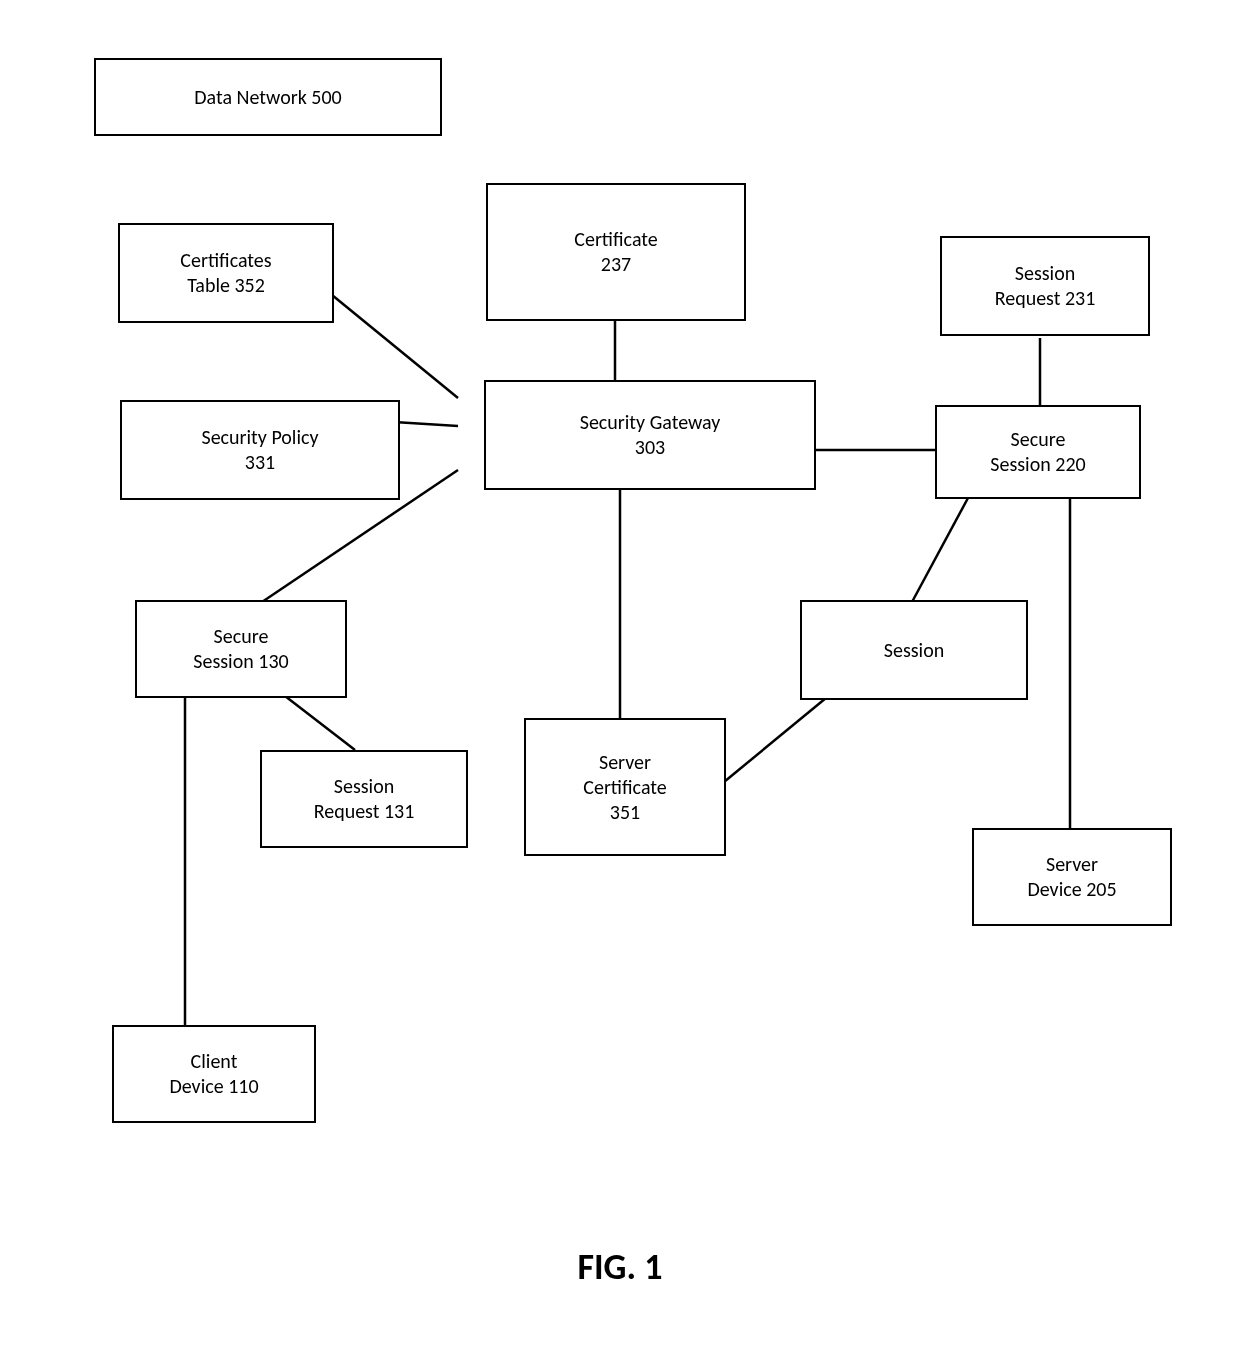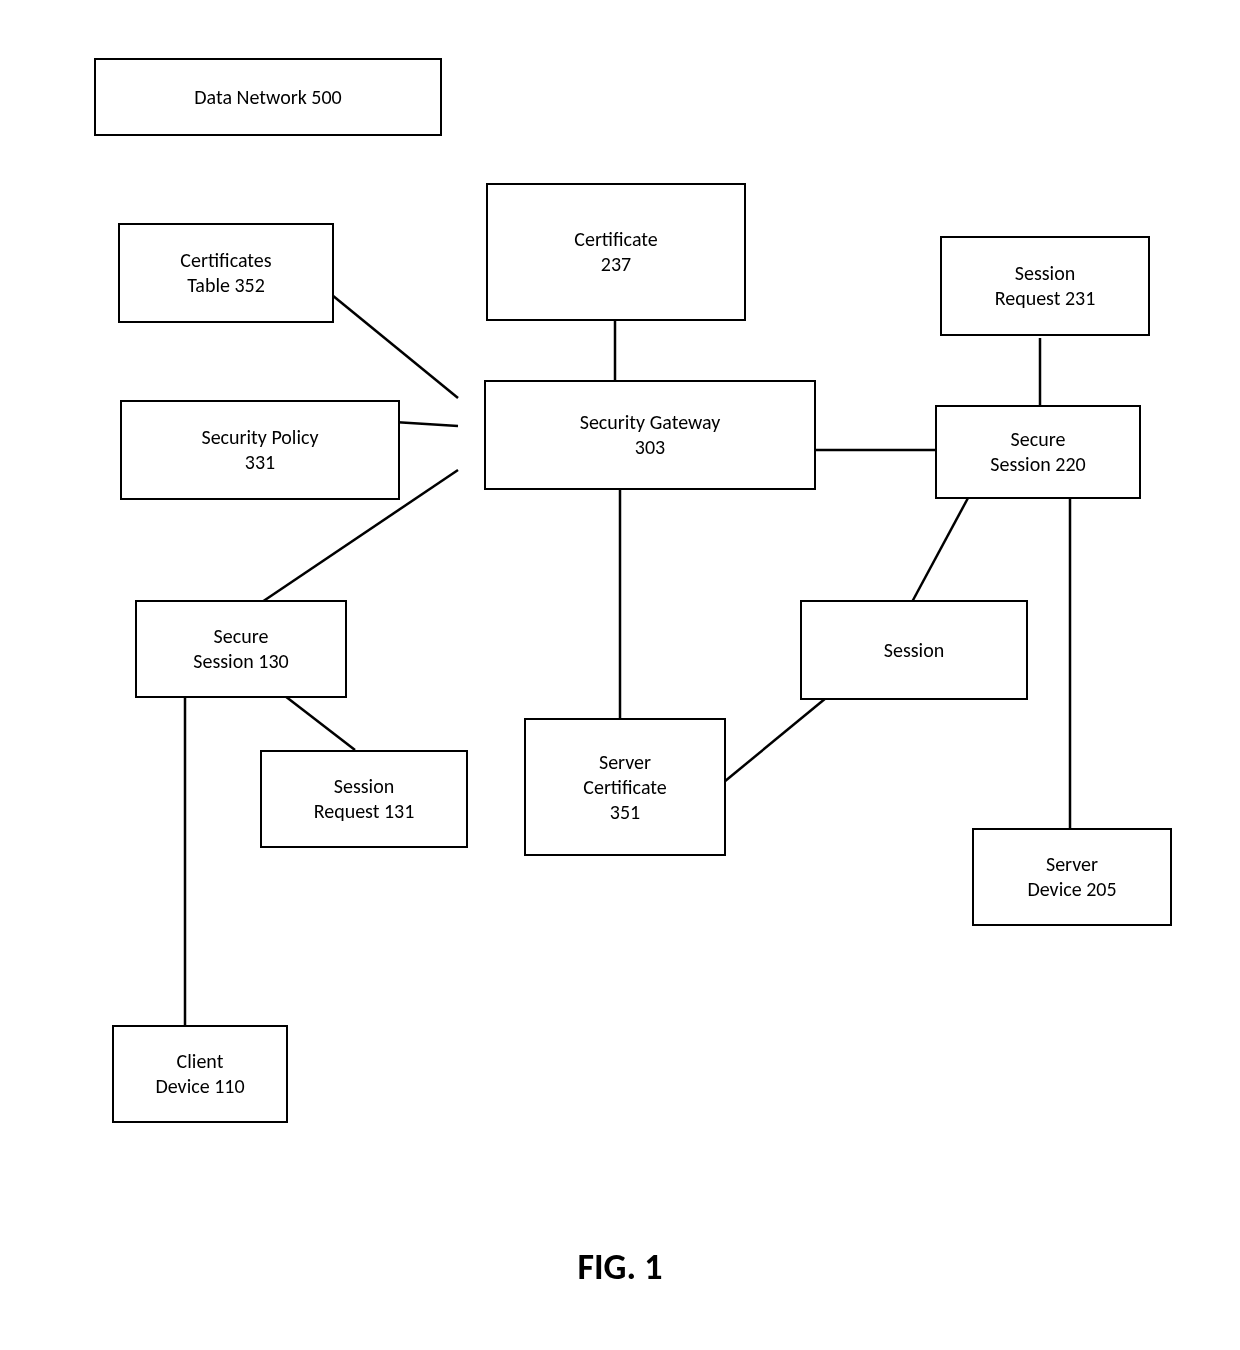--- a/index.html
+++ b/index.html
@@ -113,20 +113,20 @@
   <span>Server</span>
   <span>Certificate</span>
   <span>351</span>
 </div>
 
 <div class="box" style="left:972px; top:828px; width:200px; height:98px;">
   <span>Server</span>
   <span>Device 205</span>
 </div>
 
-<div class="box" style="left:112px; top:1025px; width:176px; height:98px;">
+<div class="box" style="left:112px; top:1025px; width:204px; height:98px;">
   <span>Client</span>
   <span>Device 110</span>
 </div>
 
 <div class="caption" style="top:1245px;">
   <span>FIG. 1</span>
 </div>
 
 </body></html>

